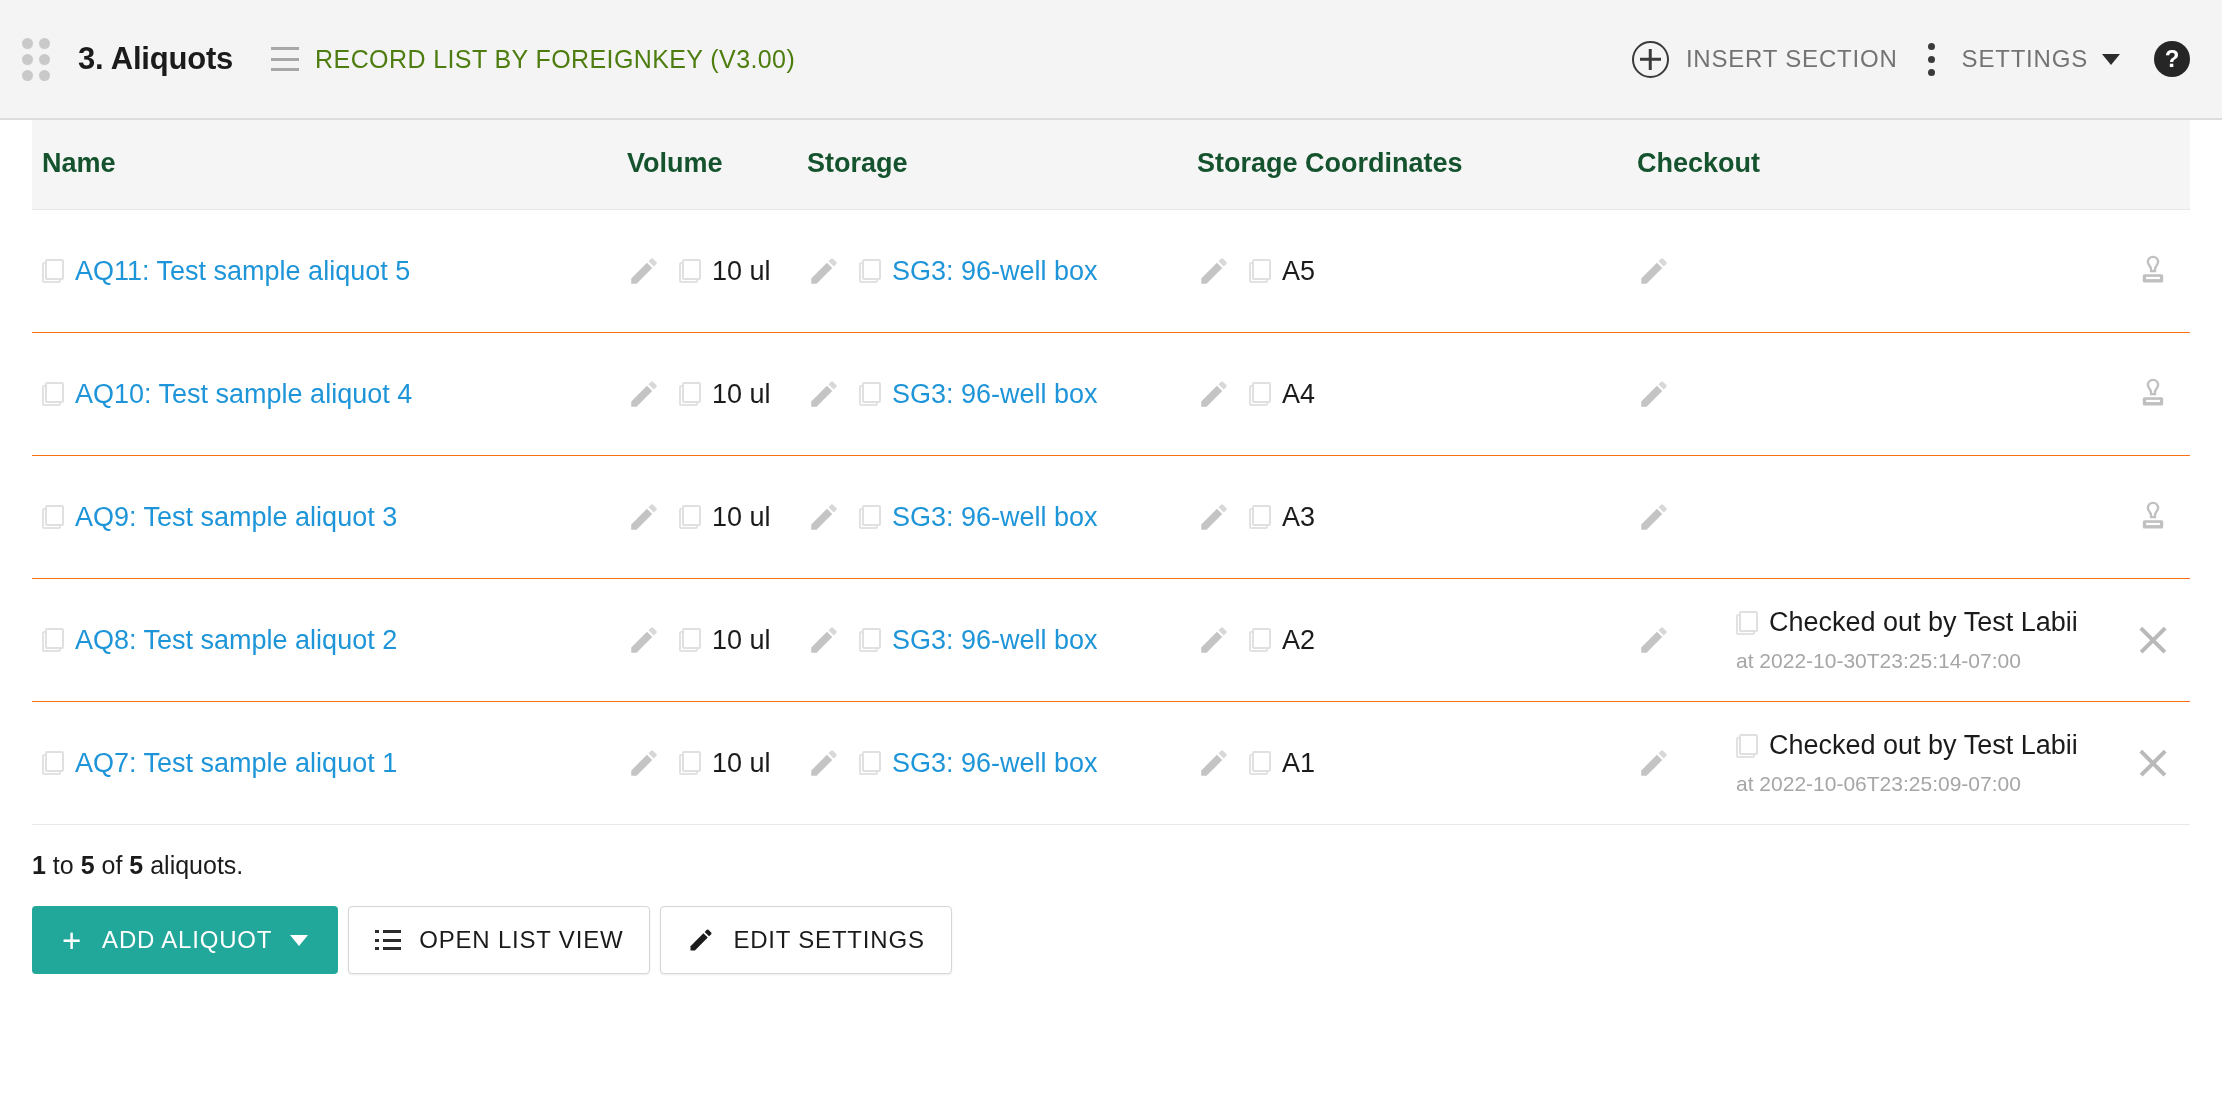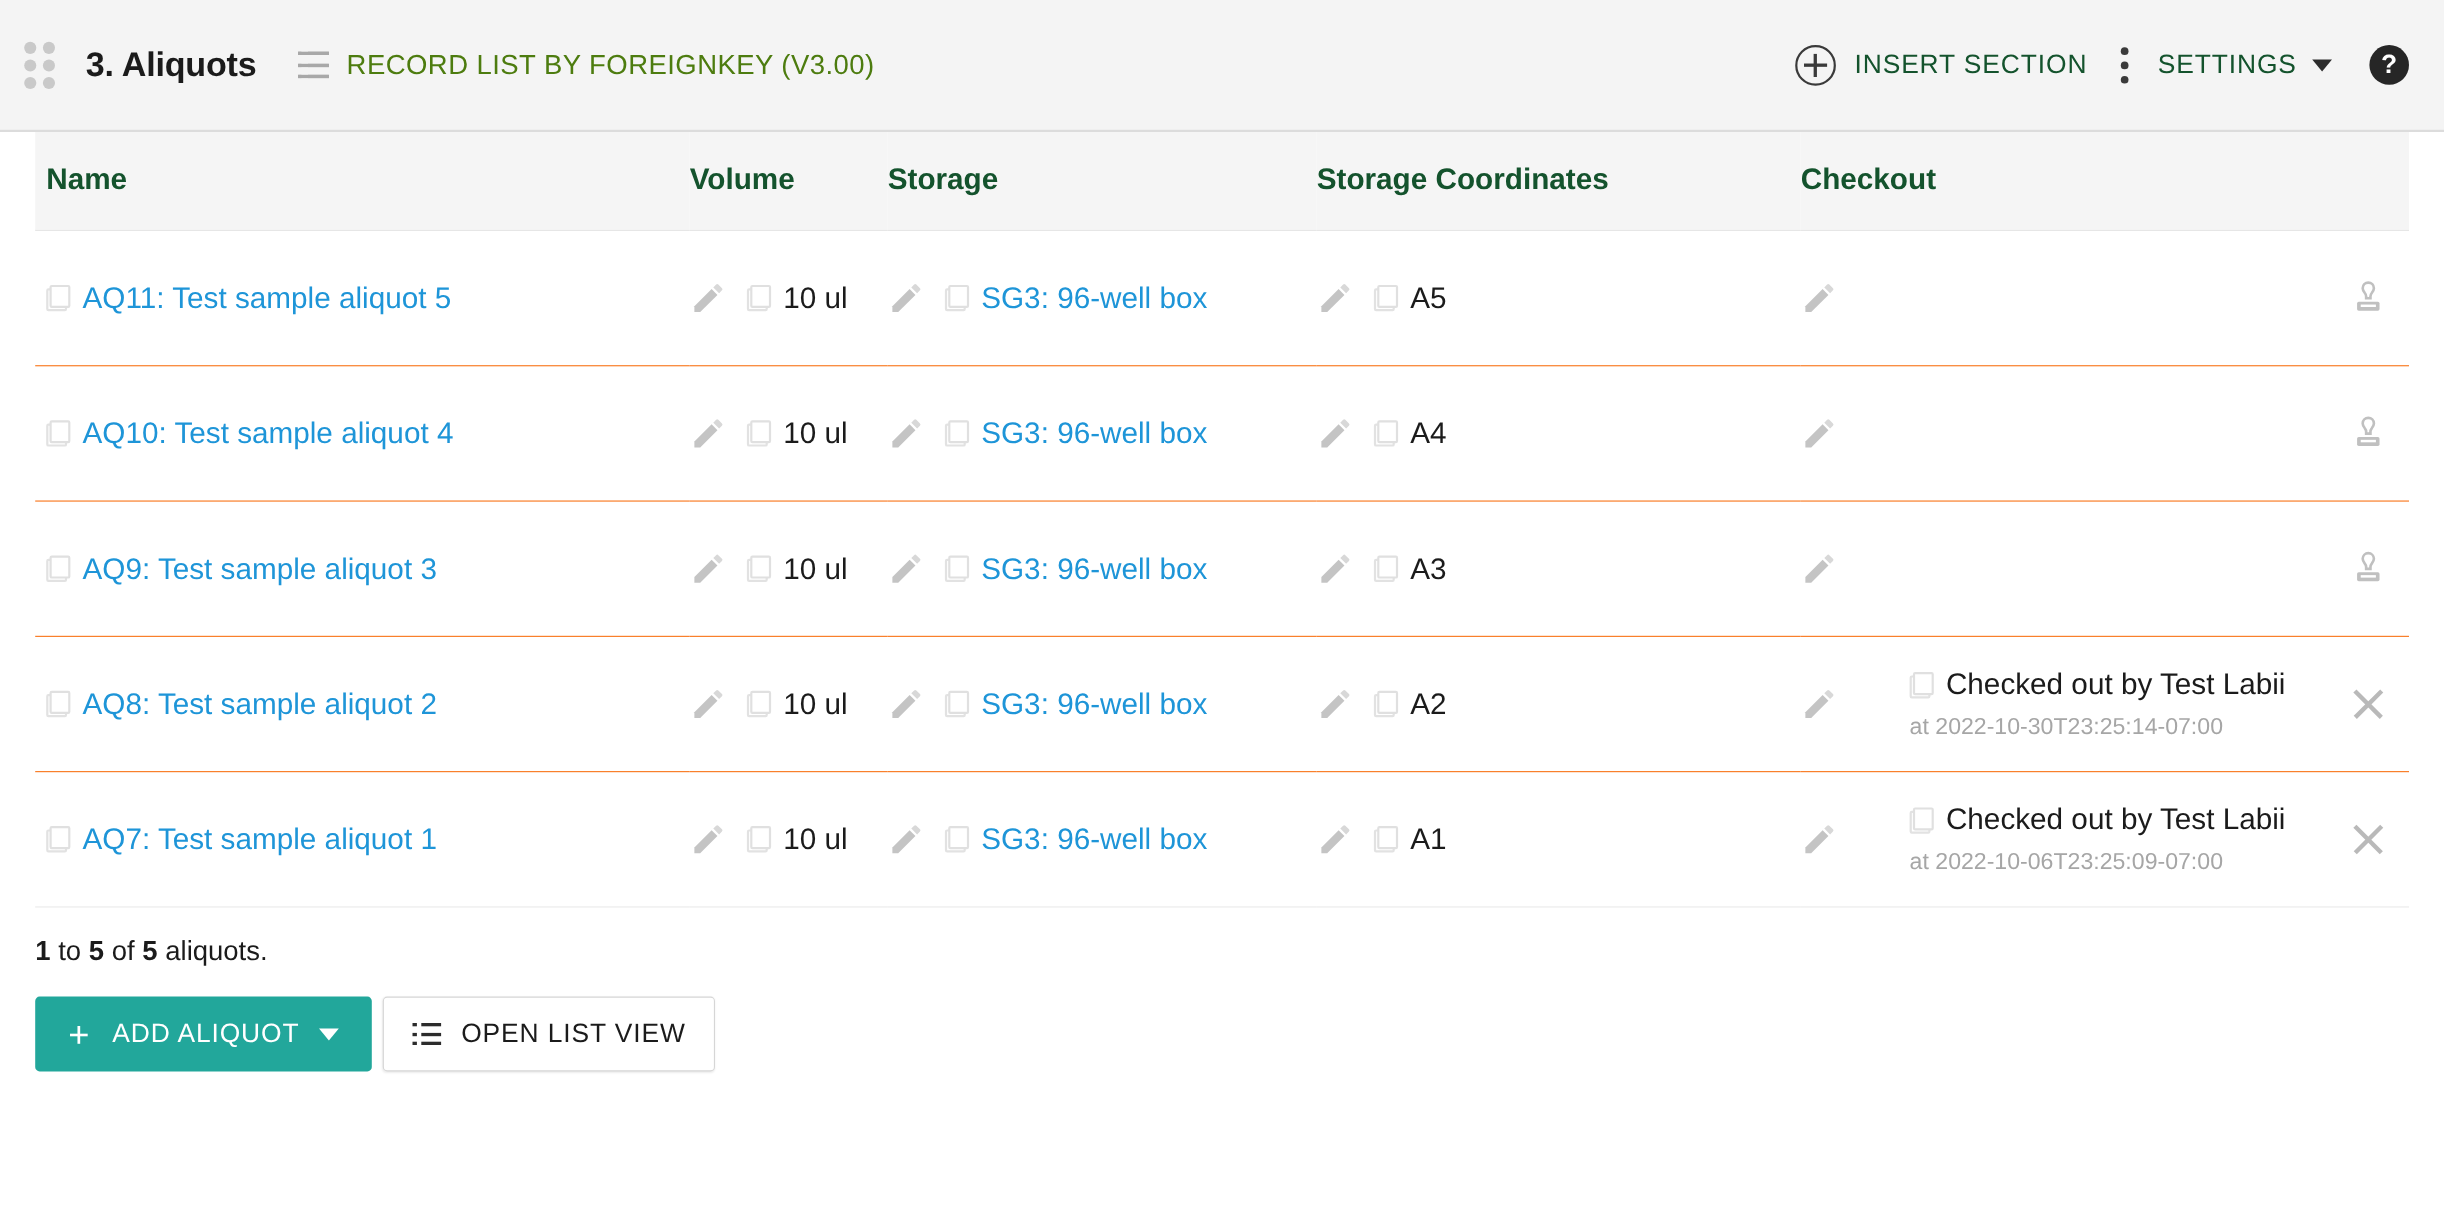--- a/index.html
+++ b/index.html
@@ -111,21 +111,21 @@
   }
   .plus-circle::before, .plus-circle::after {
     content: "";
     position: absolute;
     background: #3a3a3a;
   }
   .plus-circle::before { left: 50%; top: 6px; bottom: 6px; width: 2.5px; transform: translateX(-50%); }
   .plus-circle::after  { top: 50%; left: 6px; right: 6px; height: 2.5px; transform: translateY(-50%); }
   .hdr-action-label {
     font-size: 24px;
-    color: #14532d;
+    color: #737373;
     letter-spacing: 0.8px;
   }
   .kebab {
     width: 8px;
     margin: 0 26px 0 30px;
     display: flex;
     flex-direction: column;
     gap: 6px;
     align-items: center;
     cursor: pointer;
@@ -794,14 +794,23 @@
       <span class="btn-icon">
         <span class="mini-list">
             <span></span>
             <span></span>
             <span></span>
           </span>
       </span>
       <span>OPEN LIST VIEW</span>
     </div>
 
+    <div class="btn btn-secondary">
+      <span class="btn-icon">
+        <svg width="28" height="28" viewBox="0 0 24 24">
+            <path d="M3 17.25V21h3.75L17.81 9.94l-3.75-3.75L3 17.25z" fill="#1b1b1b"></path>
+            <path d="M20.71 7.04a1 1 0 000-1.41l-2.34-2.34a1 1 0 00-1.41 0l-1.83 1.83 3.75 3.75 1.83-1.83z" fill="#1b1b1b"></path>
+          </svg>
+      </span>
+      <span>EDIT SETTINGS</span>
+    </div>
   </div>
 </div>
 
 </body></html>

